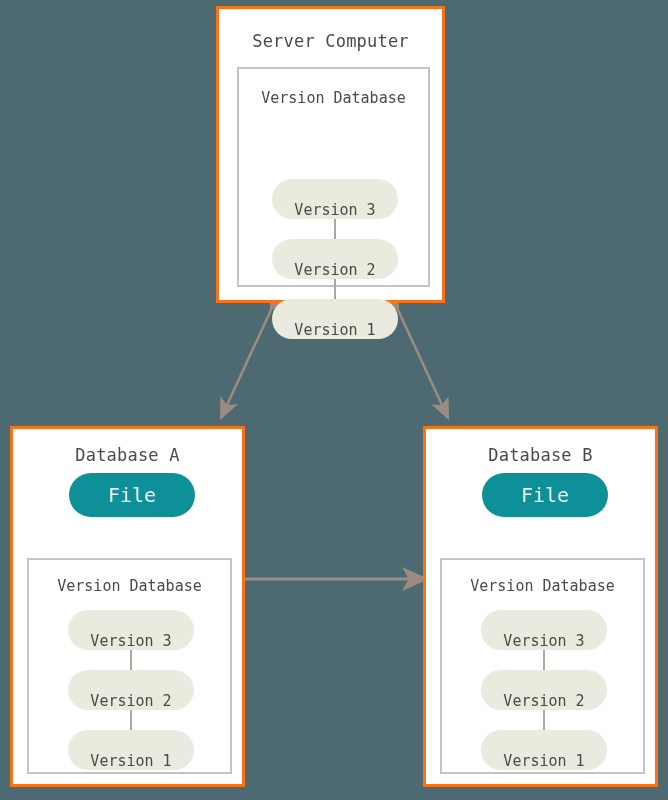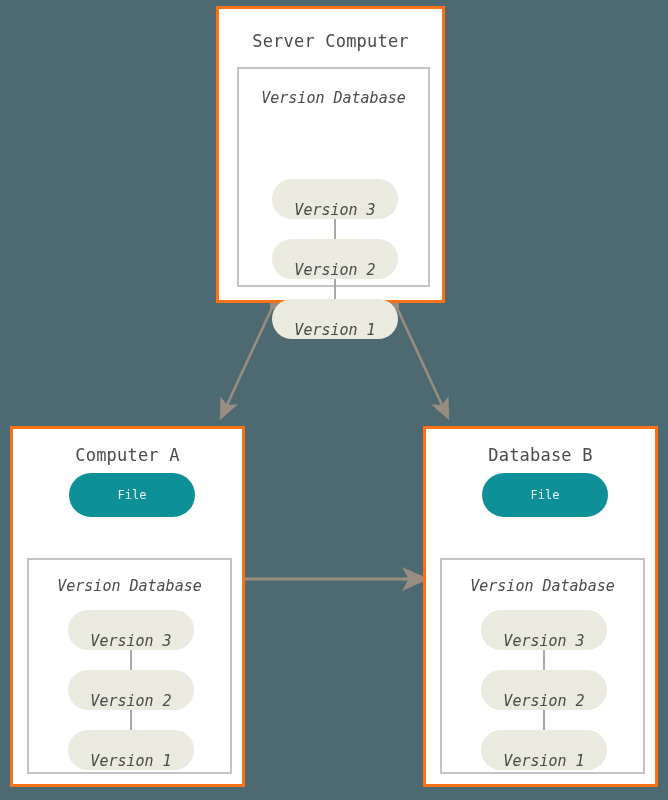--- a/index.html
+++ b/index.html
@@ -29,21 +29,20 @@
     color: #4a4a48;
     font-size: 17px;
     letter-spacing: 0.2px;
     font-family: "DejaVu Sans Mono", "Liberation Mono", monospace;
   }
   .db-box {
     position: absolute;
     background: #ffffff;
     border: 2px solid #c4c4c4;
     box-sizing: border-box;
-    font-style: italic;
   }
   .db-title {
     position: absolute;
     left: 0;
     right: 0;
     text-align: center;
     color: #4a4a48;
     font-size: 15px;
     font-family: "DejaVu Sans Mono", "Liberation Mono", monospace;
   }
@@ -57,21 +56,21 @@
     align-items: flex-end;
     justify-content: center;
     font-family: "DejaVu Sans Mono", "Liberation Mono", monospace;
     box-sizing: border-box;
   }
   .file-pill {
     position: absolute;
     background: #0e9099;
     border-radius: 999px;
     color: #eef3f3;
-    font-size: 12px;
+    font-size: 20px;
     display: flex;
     align-items: center;
     justify-content: center;
     font-family: "DejaVu Sans Mono", "Liberation Mono", monospace;
     box-sizing: border-box;
   }
   .connector {
     position: absolute;
     width: 2px;
     background: #a9a9a2;
@@ -139,21 +138,21 @@
       <div class="pill" style="left:33px; top:170px; width:126px; height:40px;">
         <span>Version 2</span>
       </div>
       <div class="pill" style="left:33px; top:230px; width:126px; height:40px;">
         <span>Version 1</span>
       </div>
     </div>
   </div>
 
   <div class="computer-box" style="left:10px; top:426px; width:235px; height:361px;">
-    <div class="box-title" style="top:16px;">Computer A</div>
+    <div class="box-title" style="top:16px;">Database A</div>
 
     <div class="file-pill" style="left:56px; top:44px; width:126px; height:44px;">
       <span>File</span>
     </div>
 
     <div class="db-box" style="left:14px; top:129px; width:205px; height:216px;">
       <div class="db-title" style="top:17px;">Version Database</div>
 
       <div class="connector" style="left:101px; top:88px; height:22px;"></div>
       <div class="connector" style="left:101px; top:148px; height:22px;"></div>

